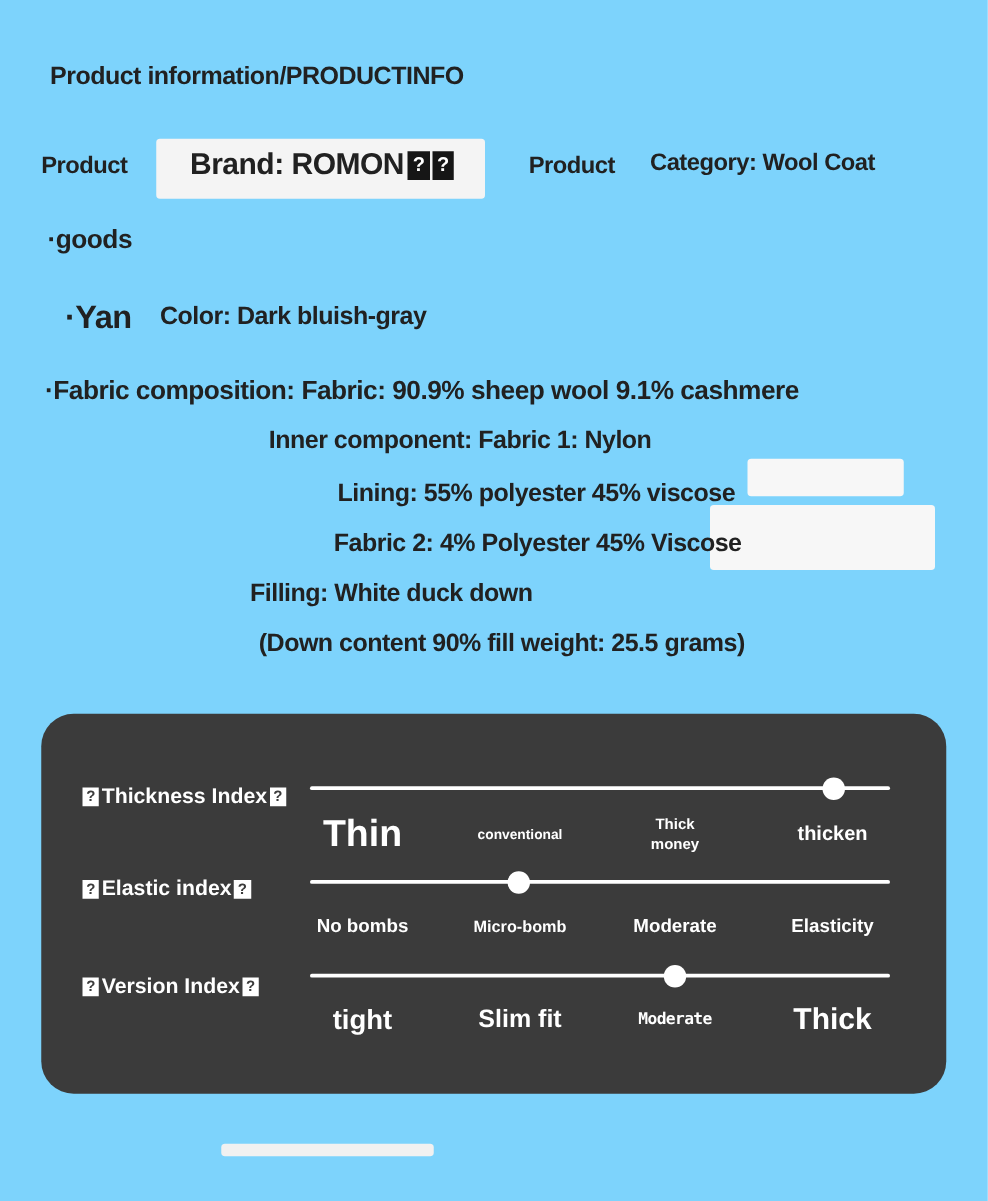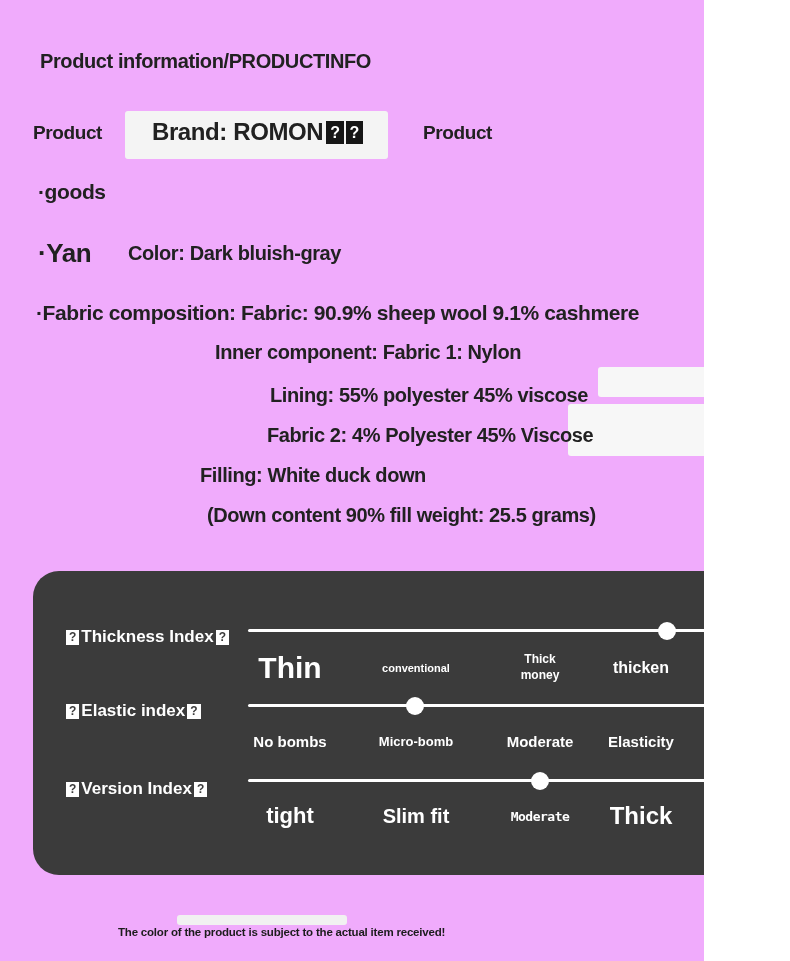--- a/index.html
+++ b/index.html
@@ -1,36 +1,36 @@
 <!DOCTYPE html>
 <html><head>
 <meta charset="utf-8">
 <style>
   * { margin:0; padding:0; box-sizing:border-box; }
   body { background:#fff; }
   .page {
-    position:relative; width:704px; height:961px; background:#f0abfc;
+    position:relative; width:790px; height:961px; background:#7dd3fc;
     overflow:hidden; font-family:"Liberation Sans", sans-serif; color:#212121;
   }
   .abs { position:absolute; white-space:nowrap; }
   .bold { font-weight:700; }
   .cond { letter-spacing:-0.4px; }
 
   
   .wm { position:absolute; background:#f4f4f4; border-radius:3px; }
 
   
   .h-title   { left:40px;  top:50px;  font-size:20px; }
   .p-left    { left:33px;  top:122px; font-size:19px; }
   .brand     { left:152px; top:118px; font-size:24px; }
   .p-right   { left:423px; top:122px; font-size:19px; }
   .category  { left:520px; top:120px; font-size:19px; }
   .goods     { left:38px;  top:180px; font-size:21px; }
   .number    { left:130px; top:182px; font-size:23px; }
-  .yan       { left:38px;  top:238px; font-size:26px; }
+  .yan       { left:52px;  top:238px; font-size:26px; }
   .color     { left:128px; top:242px; font-size:20px; }
   .fabric    { left:36px;  top:301px; font-size:21px; }
   .inner     { left:215px; top:341px; font-size:20px; }
   .lining    { left:270px; top:384px; font-size:20px; }
   .fabric2   { left:267px; top:424px; font-size:20px; }
   .filling   { left:200px; top:464px; font-size:20px; }
   .down      { left:207px; top:504px; font-size:20px;text-align:center; }
 
   
   .tofu { display:inline-block; font-weight:700; text-align:center; }
@@ -60,21 +60,21 @@
   .dot {
     position:absolute; width:18px; height:18px; border-radius:50%;
     background:#ffffff;
   }
   .dot-1 { left:625px; top:51px; }
   .dot-2 { left:373px; top:126px; }
   .dot-3 { left:498px; top:201px; }
 
   .opt { position:absolute; transform:translate(-50%,-50%); font-weight:700; text-align:center; }
   .r1 { top:97px; } .r2 { top:170px; } .r3 { top:245px; }
-  .c1 { left:257px; } .c2 { left:383px; } .c3 { left:507px; } .c4 { left:608px; }
+  .c1 { left:257px; } .c2 { left:383px; } .c3 { left:507px; } .c4 { left:633px; }
   .o-thin    { font-size:30px; }
   .o-conv    { font-size:11px; }
   .o-thickm  { font-size:12px; width:50px; white-space:normal; line-height:1.3; }
   .o-thicken { font-size:16px; }
   .o-r2      { font-size:15px; }
   .o-micro   { font-size:13px; }
   .o-tight   { font-size:22px; }
   .o-slim    { font-size:20px; }
   .o-mod3    { font-size:13px; font-family:"DejaVu Sans Mono", monospace; letter-spacing:-0.5px; }
   .o-loose   { font-size:24px; }
@@ -100,20 +100,21 @@
   <div class="wm" style="left:568px; top:404px; width:180px; height:52px; background:#f7f7f7;"></div>
   <div class="wm" style="left:177px; top:915px; width:170px; height:10px; background:#f1f1f1;"></div>
 
   <div class="abs bold cond h-title">Product information/PRODUCTINFO</div>
 
   <div class="abs bold cond p-left">Product</div>
   <div class="abs bold cond brand">
     <span>Brand: ROMON</span><span class="tofu tofu-dark">?</span><span class="tofu tofu-dark">?</span>
   </div>
   <div class="abs bold cond p-right">Product</div>
+  <div class="abs bold cond category">Category: Wool Coat</div>
 
   <div class="abs bold cond goods">·goods</div>
 
   <div class="abs bold cond yan">·Yan</div>
   <div class="abs bold cond color">Color: Dark bluish-gray</div>
 
   <div class="abs bold cond fabric">·Fabric composition: Fabric: 90.9% sheep wool 9.1% cashmere</div>
   <div class="abs bold cond inner">Inner component: Fabric 1: Nylon</div>
   <div class="abs bold cond lining">Lining: 55% polyester 45% viscose</div>
   <div class="abs bold cond fabric2">Fabric 2: 4% Polyester 45% Viscose</div>
@@ -147,15 +148,14 @@
     </div>
     <div class="track trk-3"></div>
     <div class="dot dot-3"></div>
     <div class="opt r3 c1 o-tight">tight</div>
     <div class="opt r3 c2 o-slim">Slim fit</div>
     <div class="opt r3 c3 o-mod3">Moderate</div>
     <div class="opt r3 c4 o-loose">Thick</div>
 
   </div>
 
-  <div class="foot2">The color of the product is subject to the actual item received!</div>
 
 </div>
 
 </body></html>

